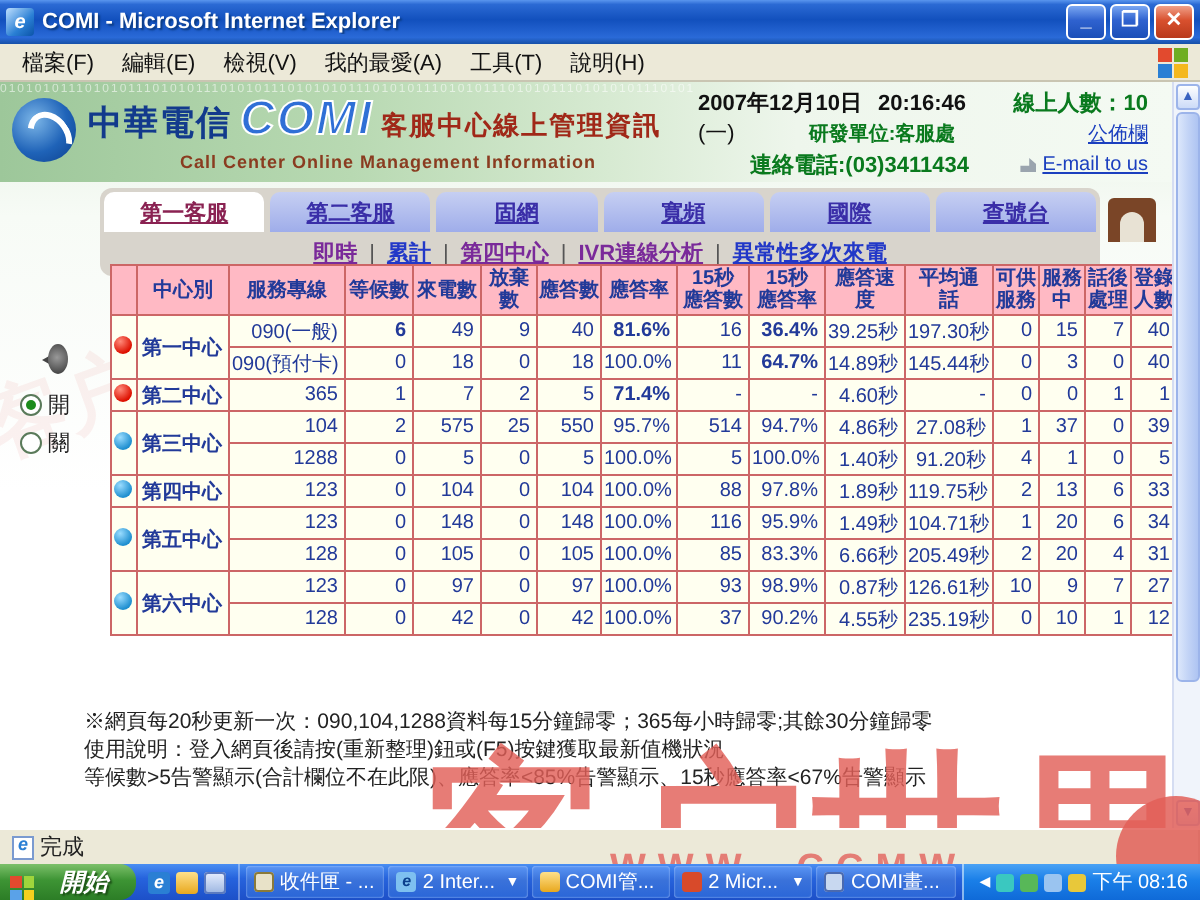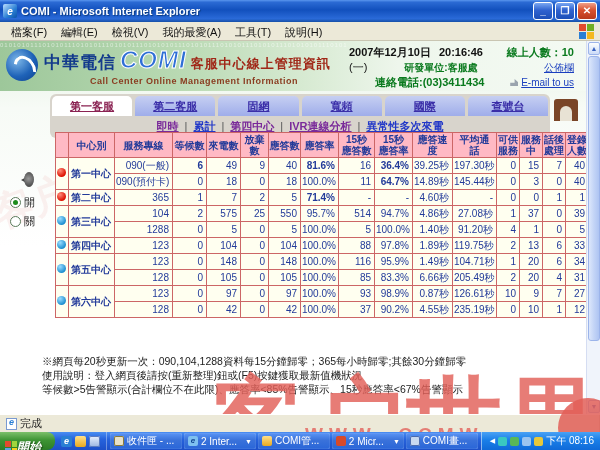--- a/index.html
+++ b/index.html
@@ -119,21 +119,21 @@
   
   .statusbar { height:18px; background:#ece9d8; border-top:1px solid #fff; display:flex; align-items:center; font-size:11px; color:#222; position:relative; }
   .sb-left { display:flex; align-items:center; gap:3px; padding:0 6px; flex:1; border-right:1px solid #c9c5b2; height:100%; }
   .sb-pageicon { width:11px; height:12px; background:#fff; border:1px solid #7a9ad0; position:relative; }
   .sb-pageicon::after { content:"e"; position:absolute; left:2px; top:-2px; font-size:9px; font-style:italic; font-weight:bold; color:#2a7fd4; }
   .sb-right { display:flex; align-items:center; gap:4px; padding:0 8px; height:100%; }
   .sb-compicon { width:13px; height:10px; background:#2a7fd4; border:1px solid #123a7a; box-shadow:inset 0 0 0 1px #bcd8f4; }
 
   
   .taskbar { height:18px; display:flex; align-items:stretch; background:linear-gradient(180deg,#4a8ef2 0%,#2663dd 40%,#1d50c8 100%); position:relative; z-index:7; }
-  .startbtn { display:flex; align-items:center; gap:0; padding:12px 14px 0 5px; border-radius:0 8px 8px 0;
+  .startbtn { display:flex; align-items:flex-end; gap:13px; padding:12px 14px 0 5px; border-radius:0 8px 8px 0;
     background:linear-gradient(180deg,#7cc06a 0%,#3d9434 45%,#2c7d26 100%); color:#fff; font-weight:bold; font-style:italic; font-size:12px;
     text-shadow:1px 1px 1px #1a4d14; }
   .sflag { width:12px; height:12px; display:grid; grid-template-columns:1fr 1fr; grid-template-rows:1fr 1fr; gap:1px; }
   .sflag i:nth-child(1){background:#e24a2e;} .sflag i:nth-child(2){background:#9fd53c;}
   .sflag i:nth-child(3){background:#5aa2e8;} .sflag i:nth-child(4){background:#f4d01e;}
   .qlaunch { display:flex; align-items:center; gap:3px; padding:0 6px; border-right:1px solid rgba(255,255,255,0.35); }
   .qicon { width:11px; height:11px; border-radius:2px; font-size:9px; line-height:11px; text-align:center; color:#fff; }
   .qicon.ie { background:#2a7fd4; font-style:italic; font-weight:bold; }
   .qicon.folder { background:linear-gradient(180deg,#ffe08a,#e8a81e); }
   .qicon.mail { background:linear-gradient(180deg,#e8f0ff,#9ab4e0); box-shadow:inset 0 0 0 1px #5a7ac0; }

